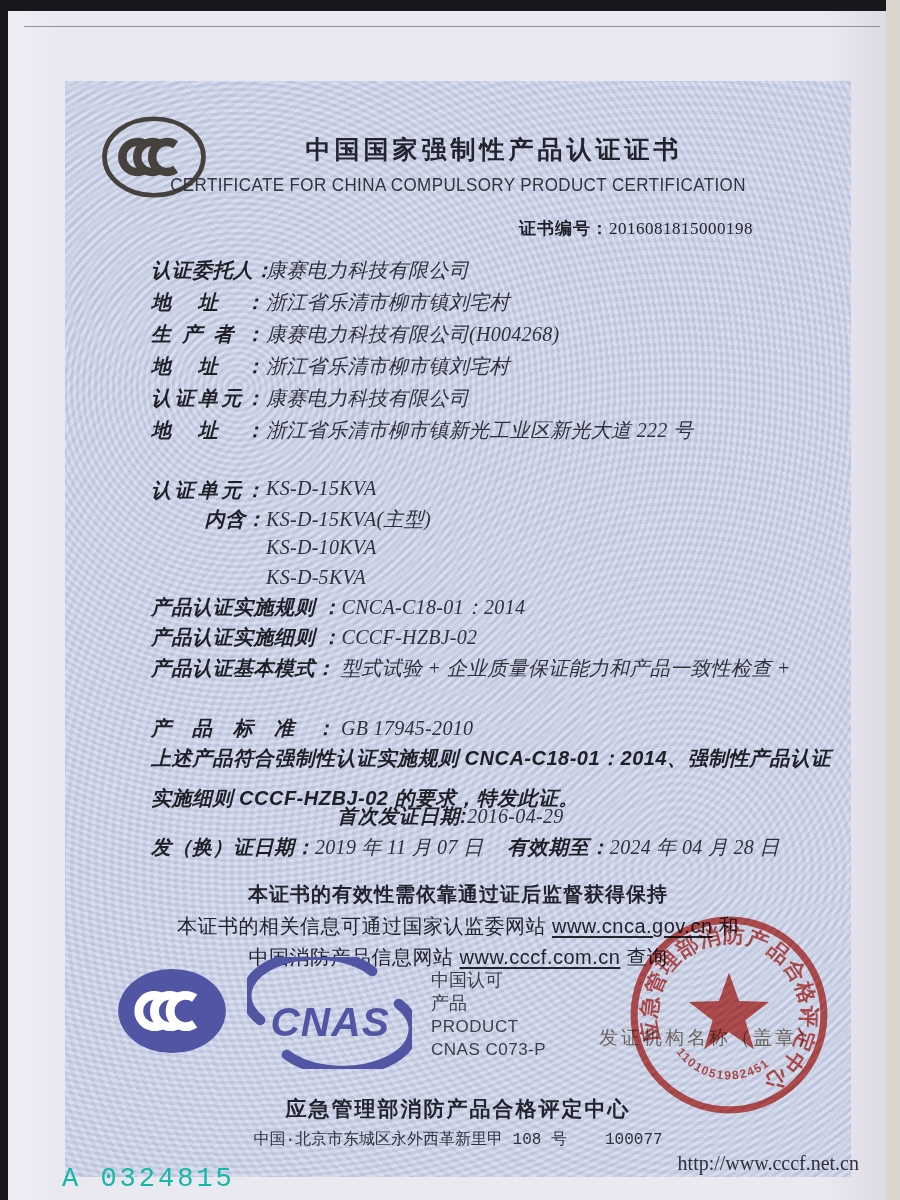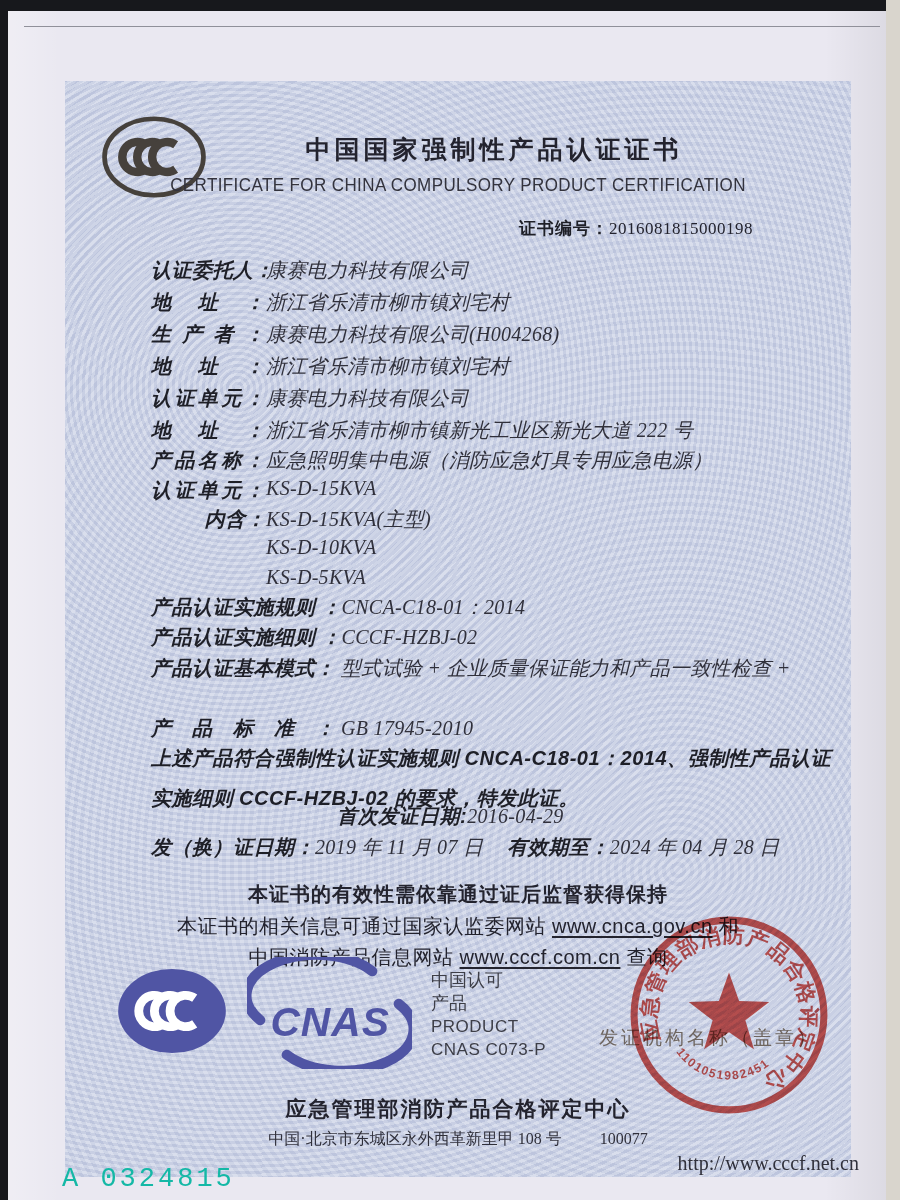--- a/index.html
+++ b/index.html
@@ -44,21 +44,21 @@
   .cnas{position:absolute;left:182px;top:876px;width:165px;height:112px;}
   .accred{position:absolute;left:366px;top:888px;font-size:18px;line-height:23px;color:#3d3e47;}
   .accred .en{font-size:17px;letter-spacing:.5px;}
   .seal-wrap{position:absolute;left:558px;top:828px;width:212px;height:212px;mix-blend-mode:multiply;opacity:.92;}
   .seal-overlay{position:absolute;left:534px;top:944px;font-size:19px;letter-spacing:3px;
                 font-family:"Liberation Serif",serif;color:#6e655f;}
   
   .f-org{position:absolute;left:0;top:1014px;width:100%;text-align:center;
          font-size:21px;font-weight:bold;letter-spacing:2px;color:#23232e;}
   .f-addr{position:absolute;left:0;top:1048px;width:100%;text-align:center;
-          font-size:16px;font-family:Liberation Serif, serif;color:#30303b;}
+          font-size:16px;font-family:Liberation Mono, monospace;color:#30303b;}
   .f-addr .post{margin-left:38px;}
   .f-url{position:absolute;left:8px;top:1071px;width:100%;text-align:right;
          font-size:20px;font-family:"Liberation Serif",serif;color:#30303b;}
   .serial{position:absolute;left:62px;top:1164px;font-size:27px;letter-spacing:3px;
           font-family:"Liberation Mono",monospace;color:#14b8a6;}
 </style>
 </head>
 <body>
 
 <div class="paper">
@@ -95,24 +95,20 @@
       <span class="lbl lbl-col">地址：</span>
       <span class="val val-col">浙江省乐清市柳市镇刘宅村</span>
     </div>
     <div class="row" style="top:304px">
       <span class="lbl lbl-col">认证单元：</span>
       <span class="val val-col">康赛电力科技有限公司</span>
     </div>
     <div class="row" style="top:336px">
       <span class="lbl lbl-col">地址：</span>
       <span class="val val-col">浙江省乐清市柳市镇新光工业区新光大道 222 号</span>
-    </div>
-    <div class="row" style="top:366px">
-      <span class="lbl lbl-col">产品名称：</span>
-      <span class="val val-col">应急照明集中电源（消防应急灯具专用应急电源）</span>
     </div>
     <div class="row" style="top:396px">
       <span class="lbl lbl-col">认证单元：</span>
       <span class="val val-col">KS-D-15KVA</span>
     </div>
     <div class="row" style="top:425px">
       <span class="lbl lbl-inner">内含：</span>
       <span class="val val-col">KS-D-15KVA(主型)</span>
     </div>
     <div class="row" style="top:455px">

